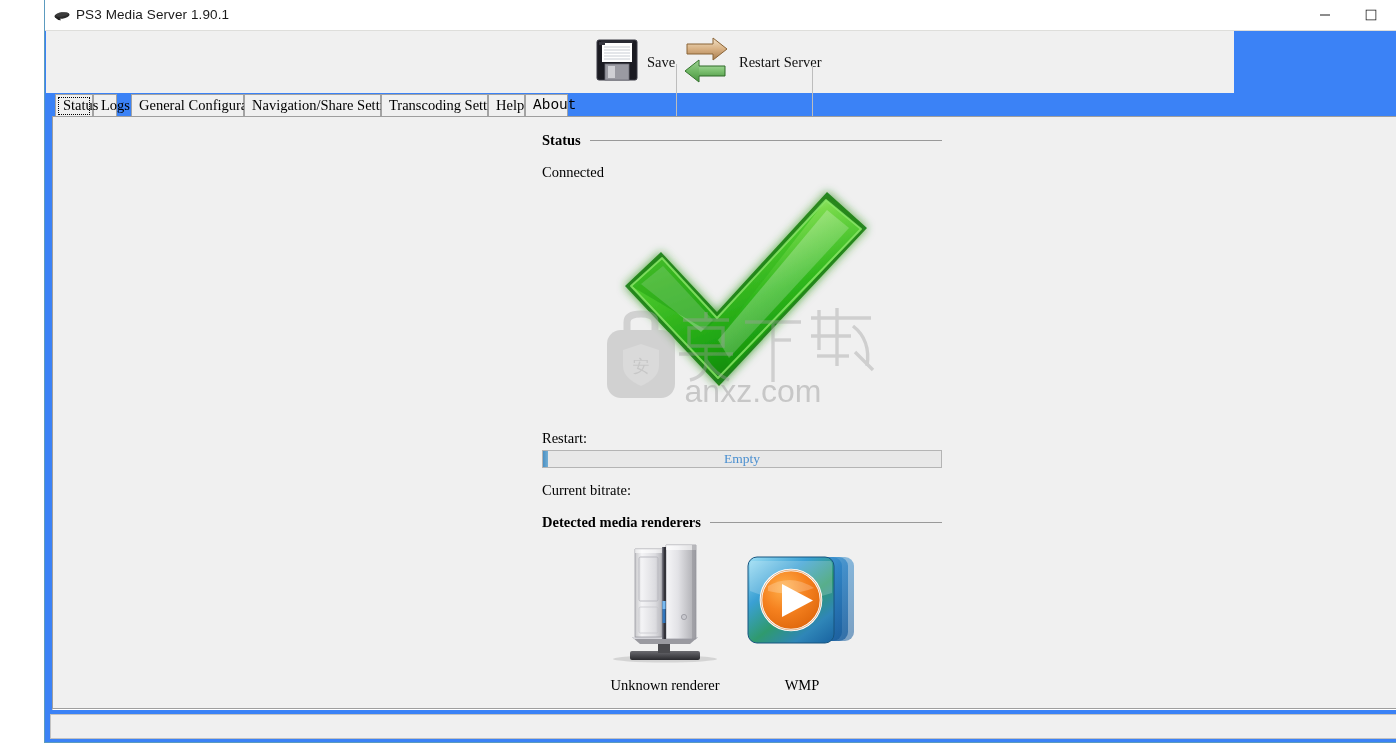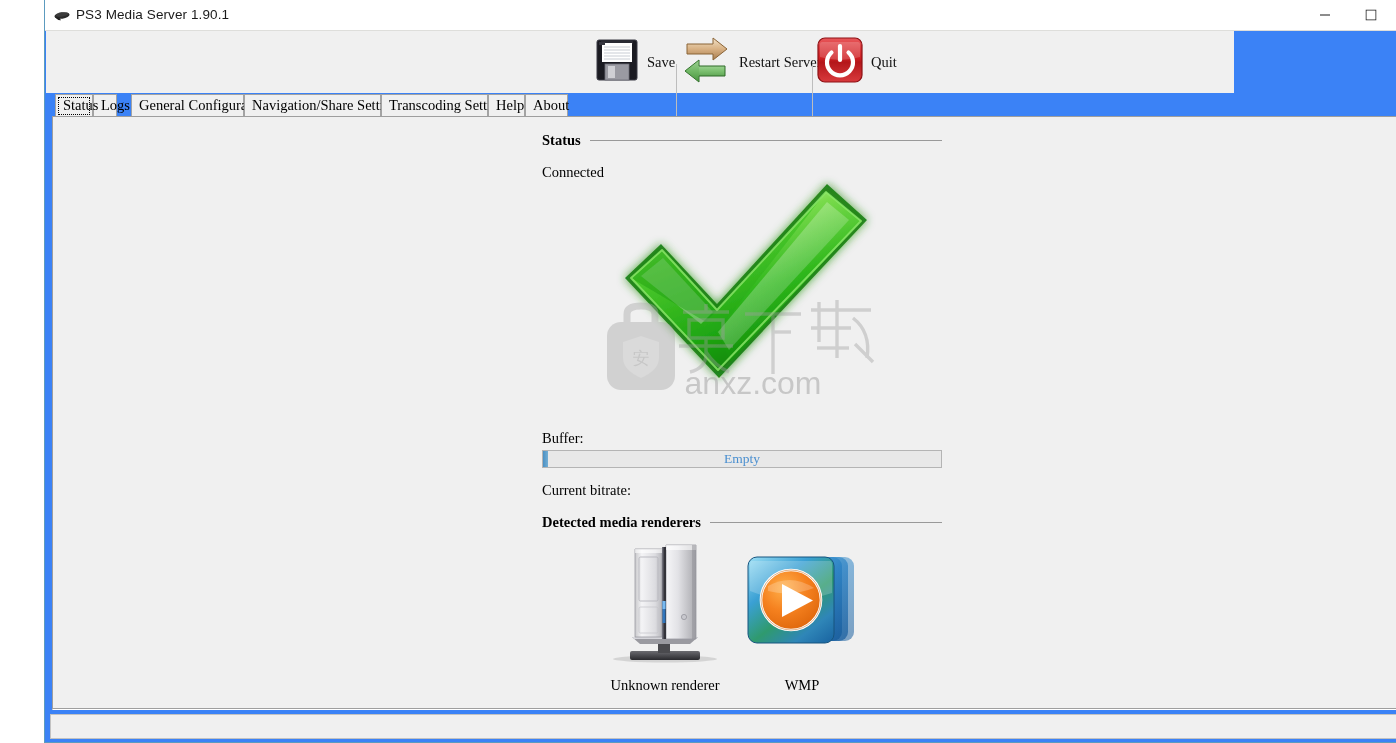--- a/index.html
+++ b/index.html
@@ -172,21 +172,21 @@
     white-space: nowrap;
     text-align: center;
   }
   #lbl-connected { left: 497px; top: 164px; }
   #lbl-buffer    { left: 497px; top: 430px; }
   #lbl-bitrate   { left: 497px; top: 482px; }
 
   
   #checkwrap {
     position: absolute;
-    left: 560px; top: 172px;
+    left: 560px; top: 180px;
     width: 280px; height: 235px;
   }
 
   
   #buffer-bar {
     position: absolute;
     left: 497px; top: 450px;
     width: 400px; height: 18px;
     background: #e8e8e8;
     border: 1px solid #b4b4b4;
@@ -311,41 +311,20 @@
           <path d="M7 10 L33 10 L33 4 L47 15 L33 26 L33 20 L7 20 Z" fill="url(#gTan)" stroke="#8a6437" stroke-width="1" stroke-linejoin="round"></path>
           <path d="M45 32 L19 32 L19 26 L5 37 L19 48 L19 42 L45 42 Z" fill="url(#gGrn)" stroke="#2f6b29" stroke-width="1" stroke-linejoin="round"></path>
           <path d="M19 32 L19 26 L5 37 L19 48 L19 42 Z" fill="#5faa52" opacity="0.35"></path>
         </svg>
       </span>
       <span class="tb-label">Restart Server</span>
     </div>
 
     <div class="tb-sep" id="sep2"></div>
 
-    <div class="tb-group" id="grp-quit">
-      <span>
-        <svg width="48" height="48" viewBox="0 0 48 48">
-          <defs>
-            <linearGradient id="gRed" x1="0" y1="0" x2="0" y2="1">
-              <stop offset="0%" stop-color="#e8575a"></stop>
-              <stop offset="45%" stop-color="#cf1f23"></stop>
-              <stop offset="55%" stop-color="#b4161a"></stop>
-              <stop offset="100%" stop-color="#d83a3d"></stop>
-            </linearGradient>
-          </defs>
-          <rect x="2" y="2" width="44" height="44" rx="7" fill="url(#gRed)" stroke="#8e1114" stroke-width="1.2"></rect>
-          <path d="M6 6 L42 6 Q44 6 44 8 L44 21 Q24 27 4 21 L4 8 Q4 6 6 6 Z" fill="#ffffff" opacity="0.18"></path>
-          <g stroke="#ffffff" stroke-width="4.2" fill="none" stroke-linecap="round">
-            <path d="M15.5 16.5 A13 13 0 1 0 32.5 16.5"></path>
-          </g>
-          <line x1="24" y1="10" x2="24" y2="24" stroke="#ffffff" stroke-width="4.2" stroke-linecap="round"></line>
-        </svg>
-      </span>
-      <span class="tb-label">Quit</span>
-    </div>
 
   </div>
 
   <div id="tabbar">
     <div class="tab selected" style="left:9px;  width:38px;">
       <div class="tab-inner"><span>Status</span><span class="focusring"></span></div>
     </div>
     <div class="tab" style="left:47px; width:24px;">
       <div class="tab-inner"><span>Logs</span></div>
     </div>
@@ -354,21 +333,21 @@
     </div>
     <div class="tab" style="left:198px; width:137px;">
       <div class="tab-inner"><span>Navigation/Share Settings</span></div>
     </div>
     <div class="tab" style="left:335px; width:107px;">
       <div class="tab-inner"><span>Transcoding Settings</span></div>
     </div>
     <div class="tab" style="left:442px; width:37px;">
       <div class="tab-inner"><span>Help</span></div>
     </div>
-    <div class="tab" style="left:479px; width:43px;">
+    <div class="tab" style="left:479px; width:43px;font-family:Liberation Mono, monospace;">
       <div class="tab-inner"><span>About</span></div>
     </div>
   </div>
 
   <div id="content"></div>
 
   <div class="section" id="sec-status">
     <span class="section-title">Status</span>
     <span class="section-rule"></span>
   </div>
@@ -448,21 +427,21 @@
         <path d="M206 156 L246 156"></path>
         <path d="M232 128 L232 186"></path>
         <path d="M248 146 Q266 160 262 186"></path>
         <path d="M212 176 L244 176"></path>
         <path d="M250 172 L268 190"></path>
       </g>
       <text x="148" y="222" font-family="'Liberation Sans', sans-serif" font-size="32" fill="#a6a6a6" text-anchor="middle" opacity="0.55">anxz.com</text>
     </svg>
   </div>
 
-  <div class="plain-label" id="lbl-buffer">Buffer:</div>
+  <div class="plain-label" id="lbl-buffer">Restart:</div>
 
   <div id="buffer-bar">
     <div id="buffer-fill"></div>
     <div id="buffer-text">Empty</div>
   </div>
 
   <div class="plain-label" id="lbl-bitrate">Current bitrate:</div>
 
   <div class="section" id="sec-renderers">
     <span class="section-title">Detected media renderers</span>

